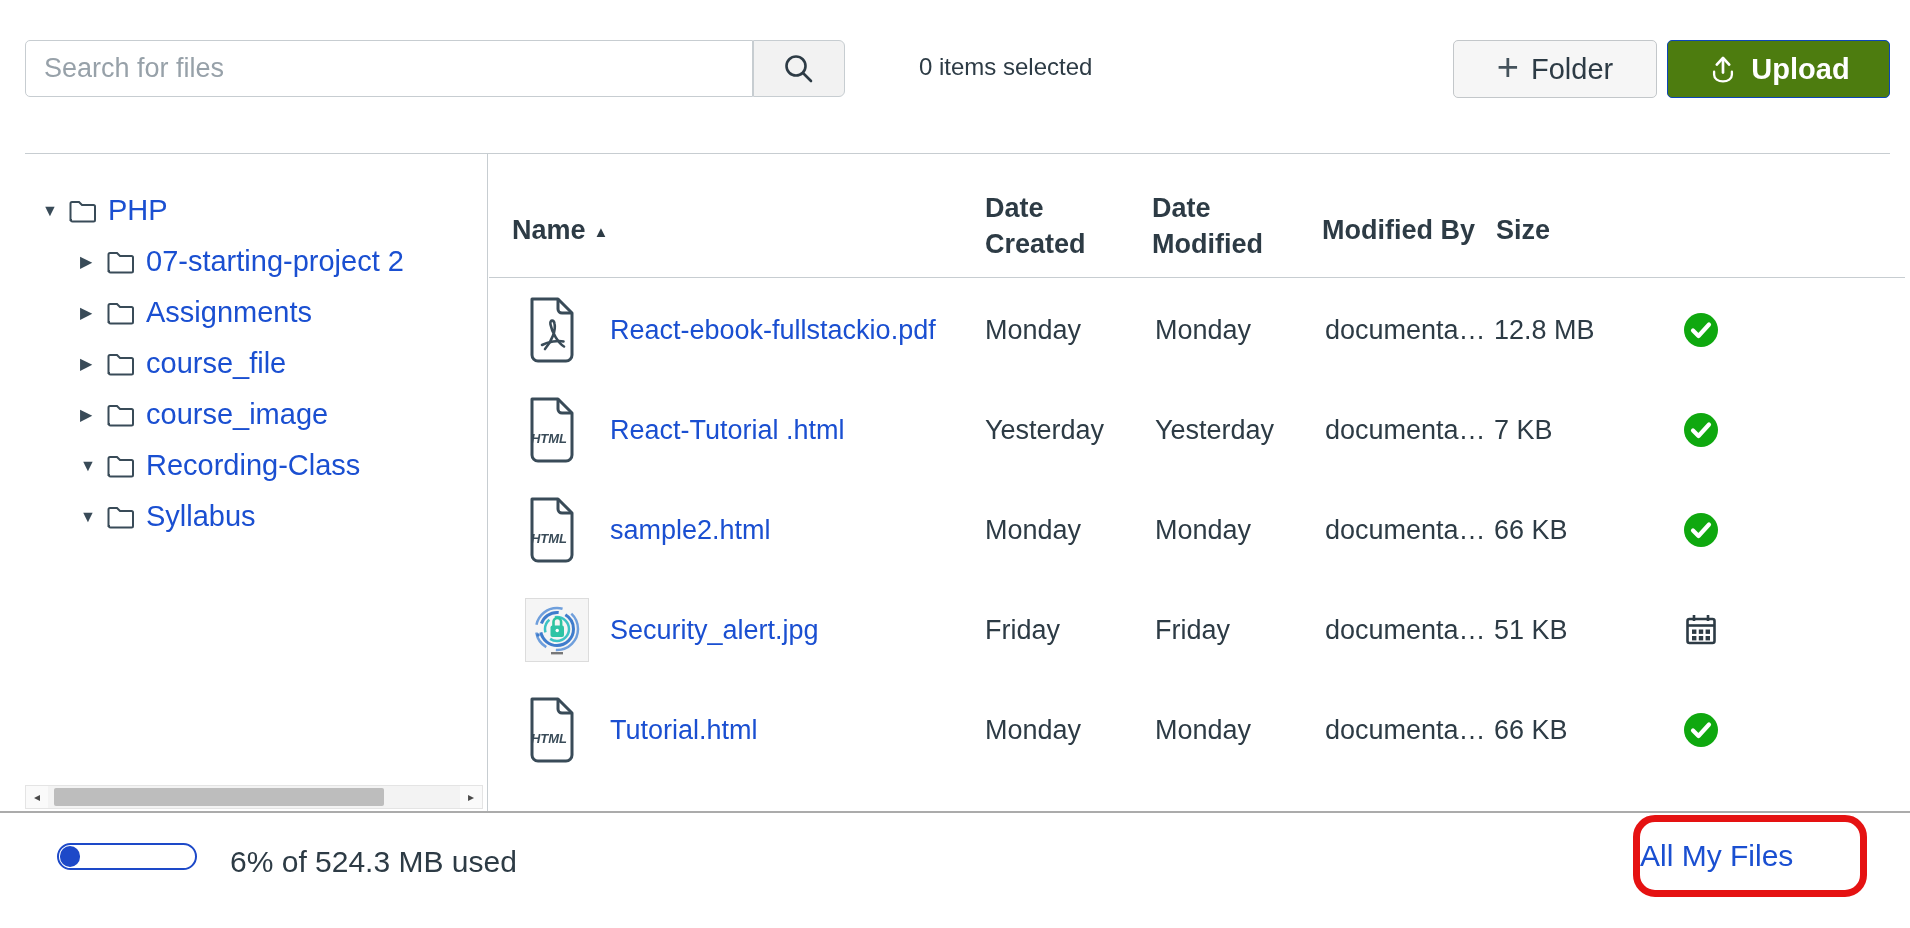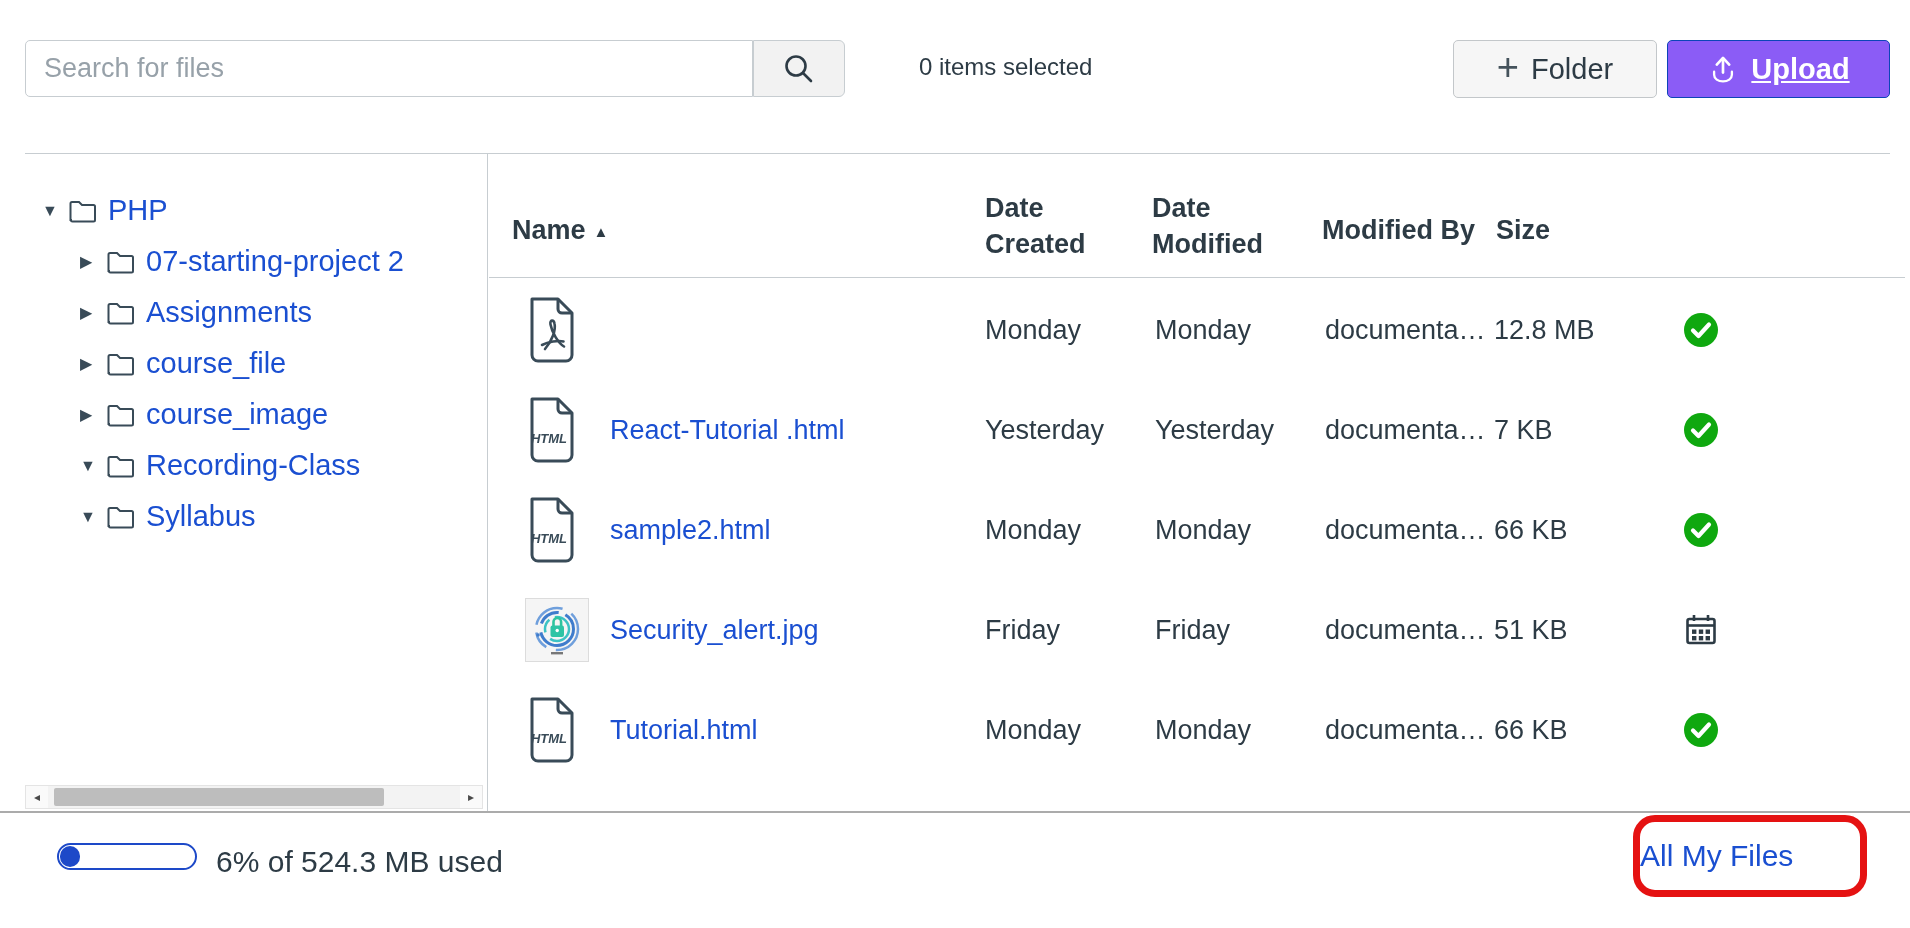--- a/index.html
+++ b/index.html
@@ -12,21 +12,21 @@
     border:1px solid #c7cdd1; border-radius:5px 0 0 5px; font-family:"Liberation Sans",sans-serif;
     font-size:27px; padding:6px 18px; color:#2D3B45; outline:none; }
   .search-input::placeholder { color:#97a1a9; }
   .search-btn { position:absolute; left:753px; top:40px; width:92px; height:57px;
     background:#f2f2f2; border:1px solid #c7cdd1; border-radius:0 6px 6px 0;
     display:flex; align-items:center; justify-content:center; cursor:pointer; }
   .items-selected { position:absolute; left:903px; top:53px; font-size:24px;margin-left:16px; }
   .btn { position:absolute; top:40px; height:58px; display:flex; align-items:center;
     justify-content:center; gap:12px; border-radius:5px; font-size:29px; cursor:pointer; }
   .btn-folder { left:1453px; width:204px; background:#f6f6f6; border:1px solid #c3c7ca; color:#2D3B45; }
-  .btn-upload { left:1667px; width:223px; background:#8b5cf6; border:1px solid #0C45B8; color:#fff; font-weight:bold;text-decoration:underline; }
+  .btn-upload { left:1667px; width:223px; background:#4d7c0f; border:1px solid #0C45B8; color:#fff; font-weight:bold; }
   .plus-glyph { font-size:38px; font-weight:300; line-height:1; color:#45535c; margin-top:-4px; }
 
   
   .divider-top { position:absolute; left:25px; top:153px; width:1865px; height:1px; background:#c7cdd1; }
   .divider-vert { position:absolute; left:487px; top:154px; width:1px; height:657px; background:#c7cdd1; }
   .divider-footer { position:absolute; left:0; top:811px; width:1910px; height:2px; background:#ababab; }
 
   
   .tree { position:absolute; left:0; top:185px; width:487px; height:598px; overflow:hidden; }
   .tree-item { display:flex; align-items:center; height:51px; padding-left:42px; white-space:nowrap; cursor:pointer; }
@@ -62,21 +62,21 @@
   .c-size { left:1007px; }
   .c-status { left:1196px; cursor:pointer; }
   .thumb-img { width:64px; height:64px; background:#f5f5f5; border:1px solid #dcdcdc;
     display:flex; align-items:center; justify-content:center; }
 
   
   .quota-bar { position:absolute; left:57px; top:843px; width:140px; height:27px;
     border:2.5px solid #1d49c8; border-radius:14px; background:#fff; }
   .quota-fill { position:absolute; left:1px; top:1px; bottom:1px; width:20px;
     background:#1d49c8; border-radius:11px; }
-  .quota-text { position:absolute; left:216px; top:845px; font-size:30px; }
+  .quota-text { position:absolute; left:230px; top:845px; font-size:30px; }
   .annotation { position:absolute; left:1633px; top:815px; width:234px; height:82px;
     border:7px solid #e51212; border-radius:22px; display:flex; align-items:center; }
   .all-files-link { font-size:30px; color:#1A4FD1; cursor:pointer; white-space:nowrap; }
 
   svg { display:block; }
   svg text { font-family:"Liberation Sans", sans-serif; }
 </style>
 </head>
 <body>
 
@@ -196,20 +196,21 @@
 
   <div class="row" style="top:280px">
     <span class="cell c-icon">
       <svg width="54" height="68" viewBox="0 0 54 68">
         <path d="M7 3 H33 L47 17 V59 a6 6 0 0 1 -6 6 H13 a6 6 0 0 1 -6 -6 z" fill="#fff" stroke="#394B58" stroke-width="3" stroke-linejoin="round"></path>
         <path d="M33 3 V13 a4 4 0 0 0 4 4 H47" fill="none" stroke="#394B58" stroke-width="3" stroke-linejoin="round"></path>
         <path d="M20 53 C27 45 31 34 29.5 27.5 C28.8 23.5 24.5 23.5 25.5 28.5 C27 36.5 33 47 39 50.5" fill="none" stroke="#394B58" stroke-width="2.6" stroke-linecap="round"></path>
         <path d="M17 49 C23 46 33 44 38.5 45.5" fill="none" stroke="#394B58" stroke-width="2.6" stroke-linecap="round"></path>
       </svg>
     </span>
+    <span class="cell c-name">React-ebook-fullstackio.pdf</span>
     <span class="cell c-created">Monday</span>
     <span class="cell c-modified">Monday</span>
     <span class="cell c-by">documenta…</span>
     <span class="cell c-size">12.8 MB</span>
     <span class="cell c-status">
       <svg width="36" height="36" viewBox="0 0 36 36">
         <circle cx="18" cy="18" r="17" fill="#0FA80F"></circle>
         <path d="M10 18.5 L15.5 24 L26 12.5" fill="none" stroke="#fff" stroke-width="4.2" stroke-linecap="round" stroke-linejoin="round"></path>
       </svg>
     </span>

